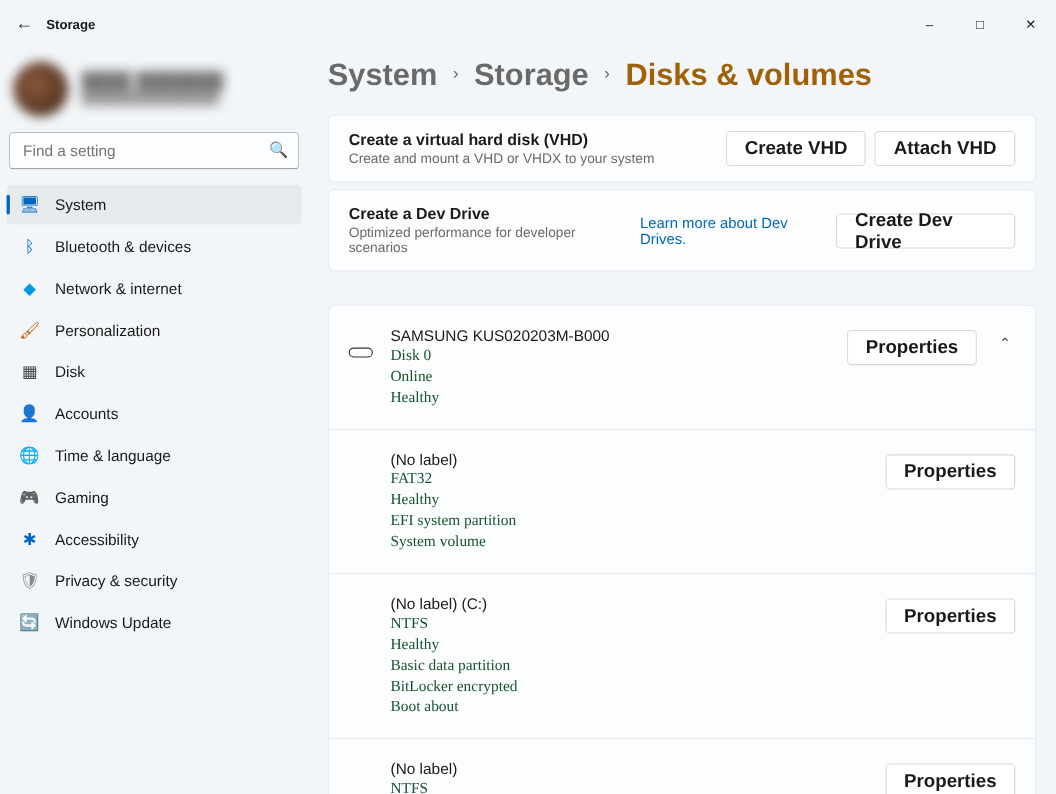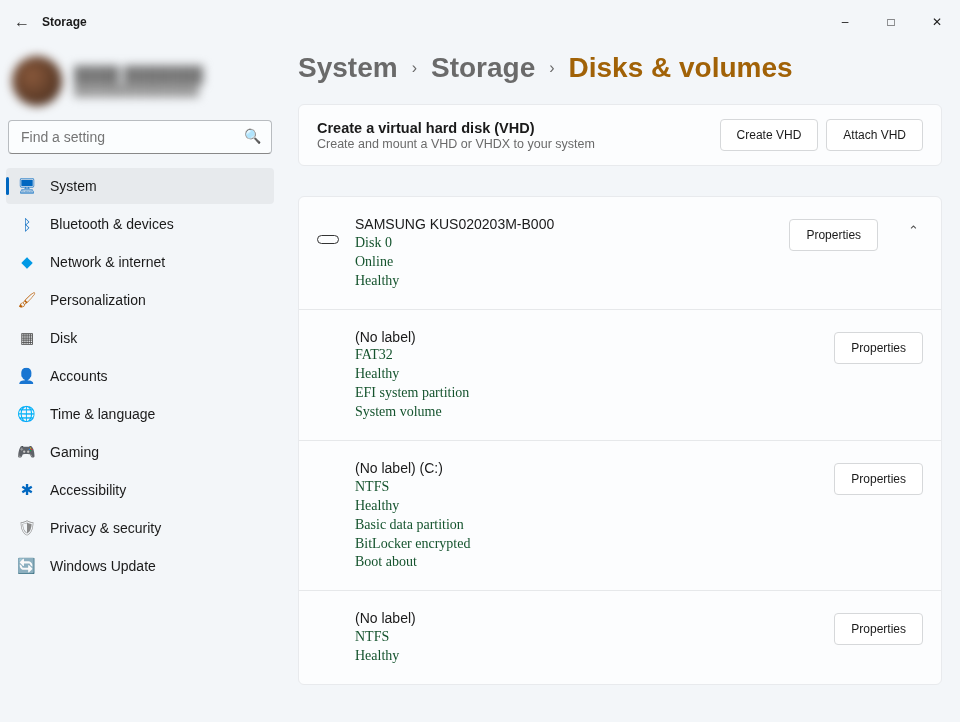--- a/index.html
+++ b/index.html
@@ -32,32 +32,32 @@
   .main { flex:1; padding: 8px 18px 0 18px; overflow:hidden;}
   .breadcrumb { display:flex; align-items:center; gap:14px; margin-bottom:20px; font-size:28px;}
   .bc-link { color:#6a6a6a; font-weight:600; cursor:pointer;}
   .bc-sep { color:#6a6a6a; font-size:16px; font-weight:400;}
   .bc-current { font-weight:600; color:#a16207;}
 
   .card { background:#fcfdfe; border:1px solid #e8eaed; border-radius:6px; padding:14px 18px; display:flex; align-items:center; gap:14px; margin-bottom:6px;}
   .card .ct-title { font-size:14.5px; font-weight:700;}
   .card .ct-sub { font-size:12.5px; color:#6a6a6a; margin-top:1px;}
   .card .actions { margin-left:auto; display:flex; gap:8px; align-items:center;}
-  .btn { background:#fff; border:1px solid #d6d8da; border-radius:4px; height:32px; padding:0 16px; font-size:12px; cursor:pointer; display:flex; align-items:center;}
+  .btn { background:#fff; border:1px solid #d6d8da; border-radius:4px; height:32px; padding:0 16px; font-size:17px; cursor:pointer; display:flex; align-items:center;font-weight:bold;}
   .link { color:#0067c0; font-size:13.5px; cursor:pointer; text-decoration:none;}
 
   .group { background:#fcfdfe; border:1px solid #e8eaed; border-radius:6px; margin-top:30px; overflow:hidden;}
   .row { display:flex; align-items:flex-start; padding:18px 18px 18px 18px; border-bottom:1px solid #e6e8ea;}
   .row:last-child { border-bottom:none;}
   .row .disk-icon { width:34px; display:flex; align-items:center; justify-content:flex-start; margin-top:20px;}
   .row .disk-icon .pill { width:22px; height:9px; border:1.6px solid #333; border-radius:5px;}
   .row .info { flex:1; font-size:14px; line-height:1.35; padding-left:4px;}
   .row .info .r-title { font-weight:400; color:#1a1a1a;}
   .row .info .r-line { color:#14532d;font-family:Liberation Serif, serif;}
-  .row .ract { display:flex; align-items:flex-start; gap:26px; margin-top:4px;}
+  .row .ract { display:flex; align-items:flex-start; gap:16px; margin-top:4px;}
   .chev { font-size:13px; color:#555; cursor:pointer; padding:4px;}
   .row.sub .info { padding-left:38px;}
 
   
   .ic-sys{color:#0067c0;} .ic-bt{color:#0067c0;} .ic-net{color:#0099e5;} .ic-pers{color:#b85c00;}
   .ic-apps{color:#444;} .ic-acc{color:#1aa260;} .ic-time{color:#0099e5;} .ic-game{color:#888;}
   .ic-accsb{color:#0067c0;} .ic-priv{color:#888;} .ic-upd{color:#0099e5;}
 </style>
 </head>
 <body>
@@ -146,20 +146,30 @@
         <div class="card">
           <div>
       <div class="ct-title">Create a virtual hard disk (VHD)</div>
       <div class="ct-sub">Create and mount a VHD or VHDX to your system</div>
     </div>
     <div class="actions">
             <div class="btn">Create VHD</div>
             <div class="btn">Attach VHD</div>
           </div>
         </div>
+        <div class="card">
+          <div>
+      <div class="ct-title">Create a Dev Drive</div>
+      <div class="ct-sub">Optimized performance for developer scenarios</div>
+    </div>
+    <div class="actions">
+            <span class="link">Learn more about Dev Drives.</span>
+            <div class="btn">Create Dev Drive</div>
+          </div>
+        </div>
       </div>
     <div class="group" id="group">
         <div class="row">
           <div class="disk-icon">
             <div class="pill"></div>
           </div>
   <div class="info">
             <div class="r-title">SAMSUNG KUS020203M-B000</div>
             <div class="r-line">Disk 0</div>
             <div class="r-line">Online</div>

